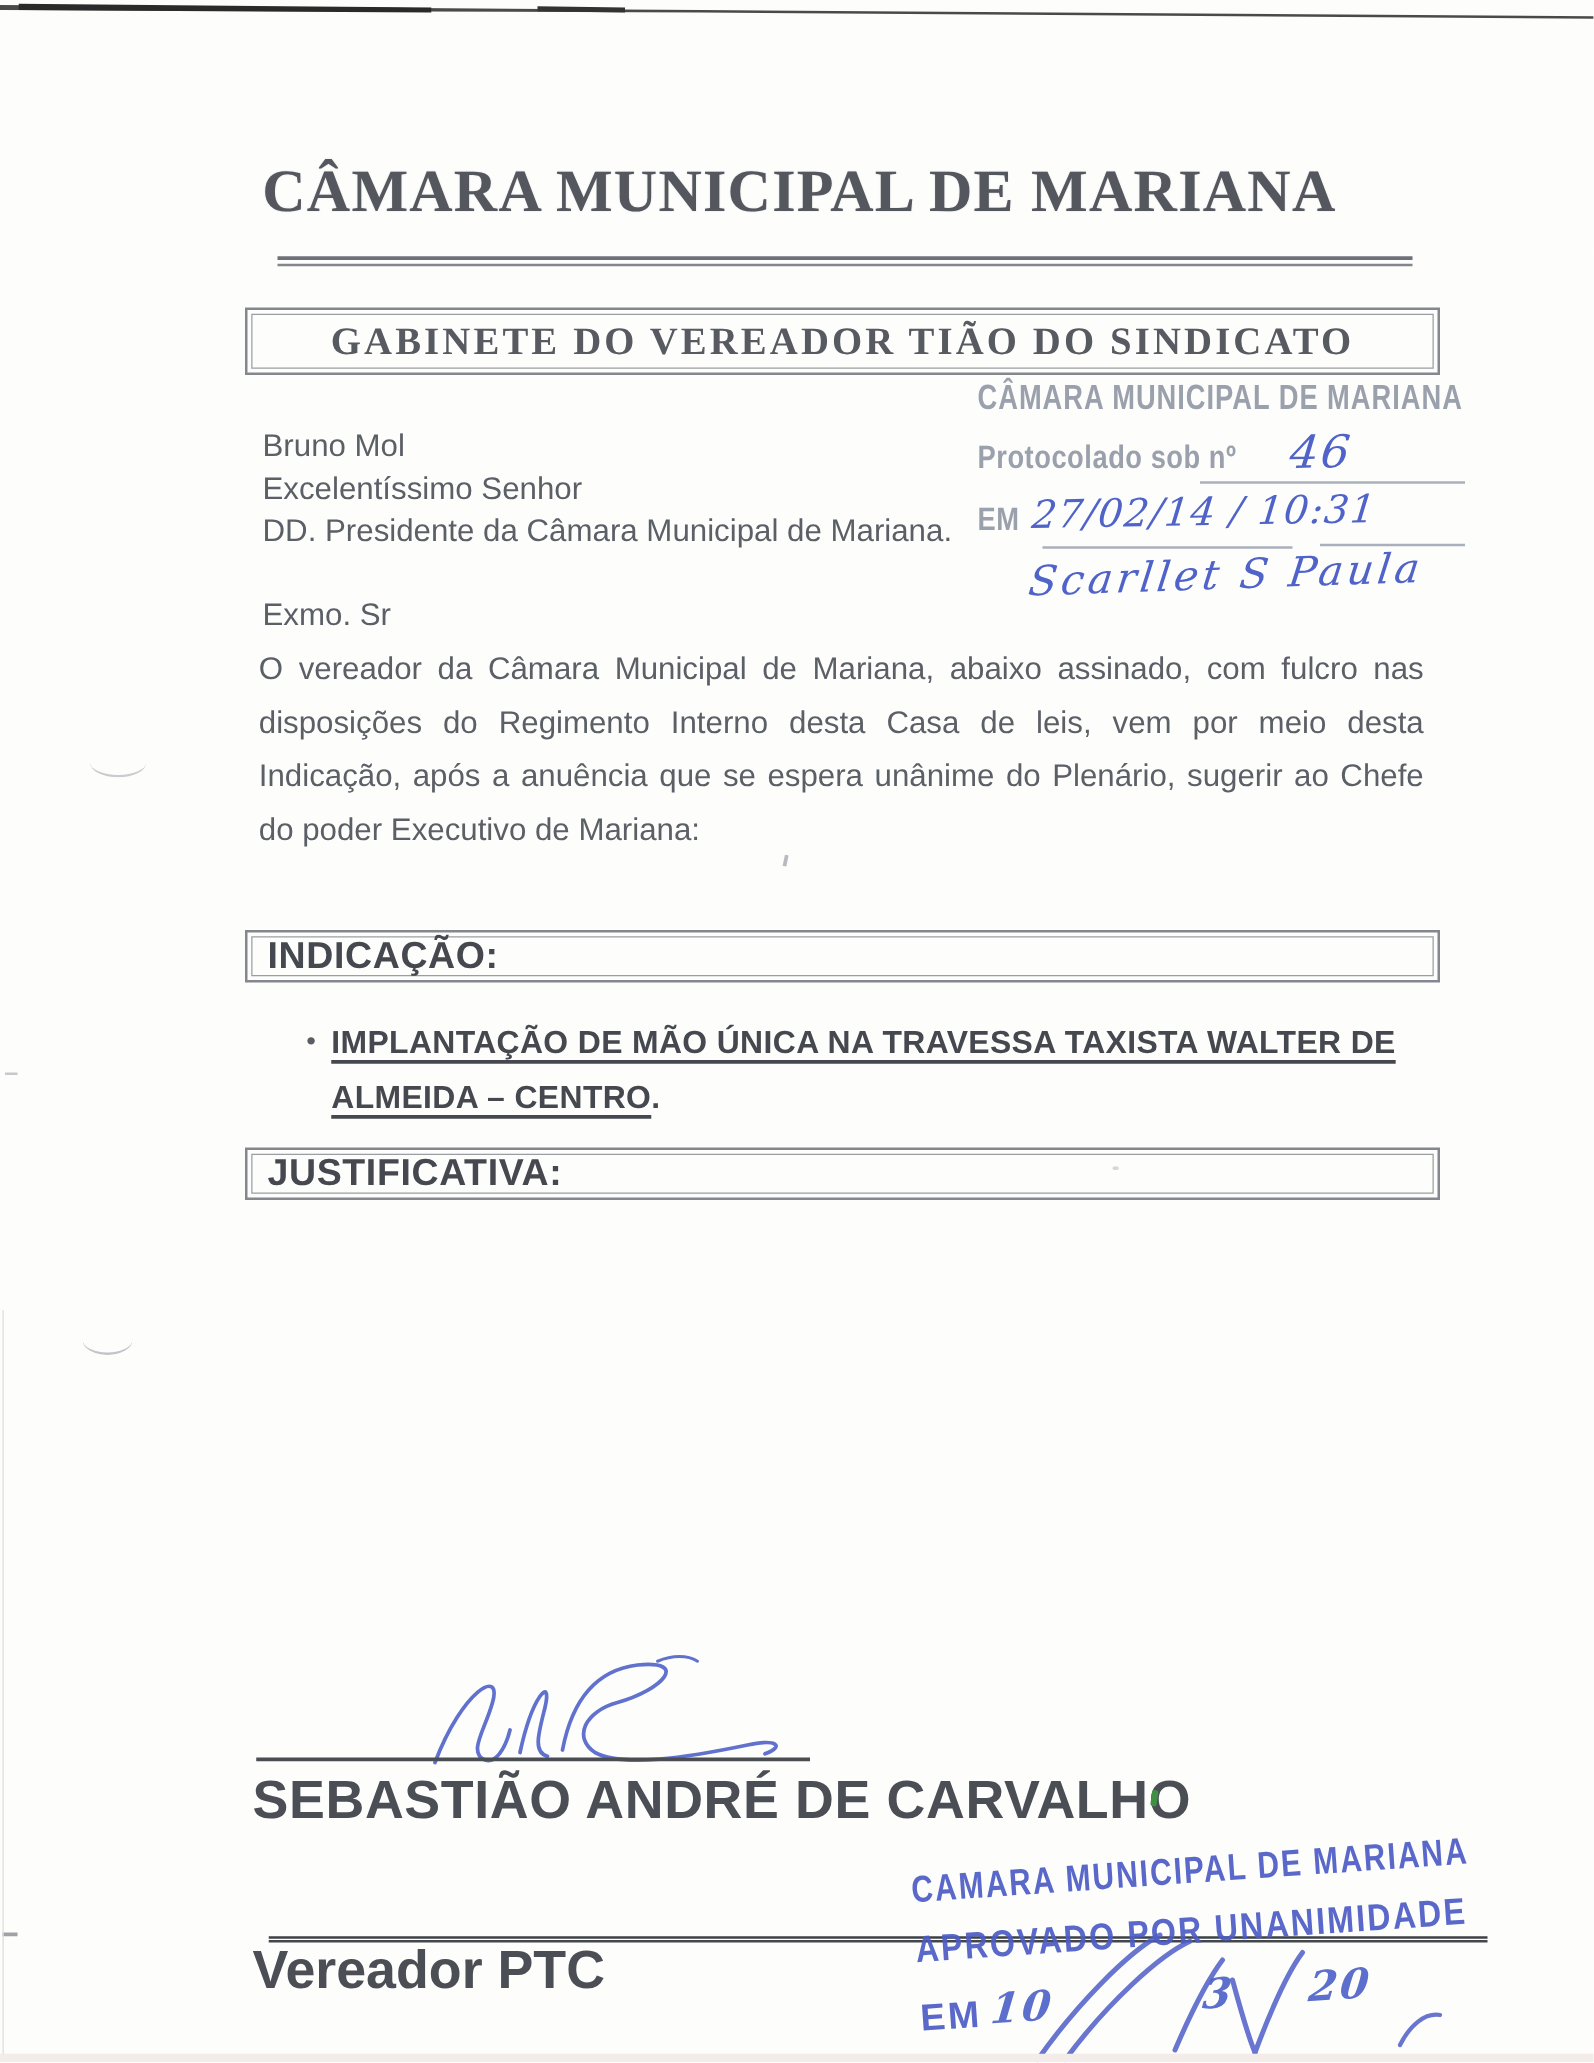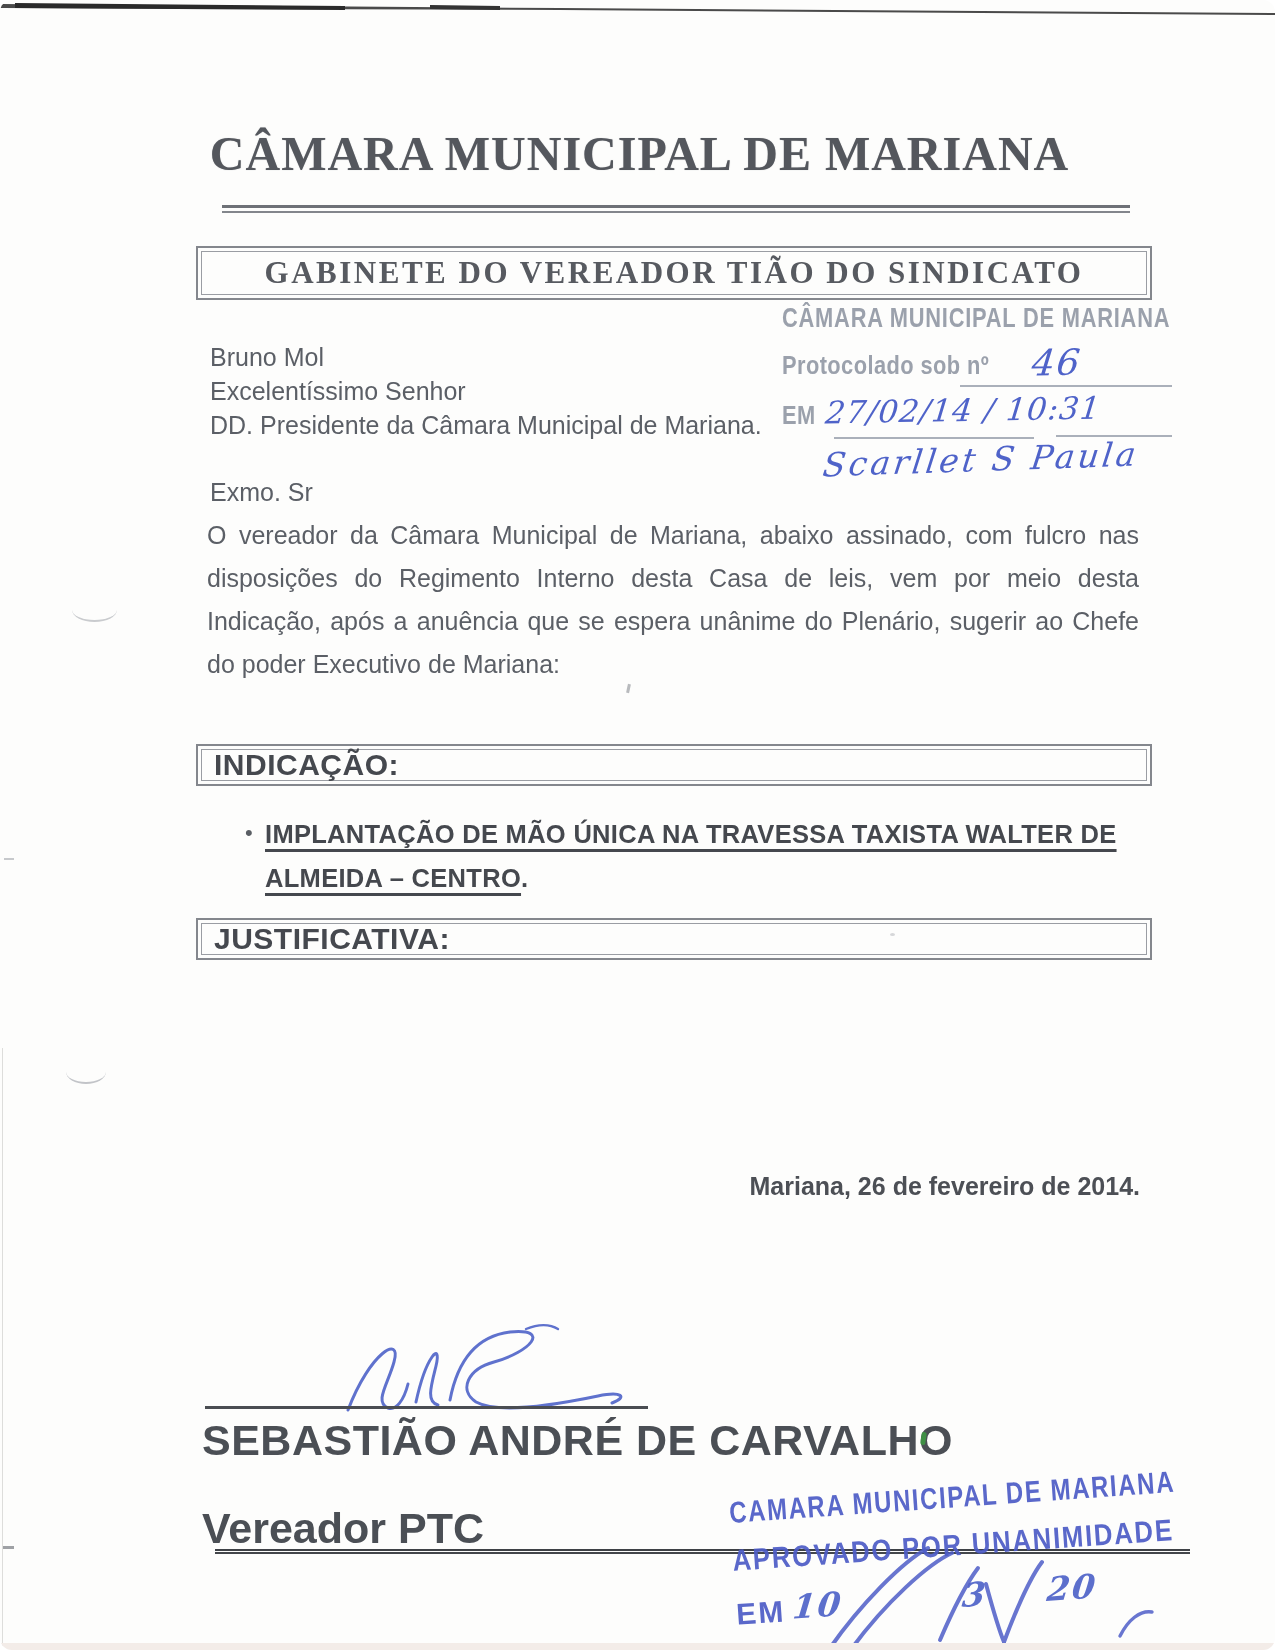--- a/index.html
+++ b/index.html
@@ -6,21 +6,21 @@
     --body-ink:#5b5f66;
     --head-ink:#45484e;
     --blue-ink:#4f63c9;
     --stamp-gray:#9ba1ac;
     --stamp-blue:#4d5cc6;
   }
   html,body{margin:0;padding:0;background:#ffffff;}
   .page{
     position:relative;width:1275px;height:1650px;margin:0 auto;
     background:#fdfdfc;overflow:hidden;
-    font-family:"Liberation Sans",sans-serif;color:var(--body-ink);border-radius:12px;
+    font-family:"Liberation Sans",sans-serif;color:var(--body-ink);
   }
   .abs{position:absolute;}
 
   
   .doc-title{
     left:82px;top:126px;width:1115px;text-align:center;
     font-family:"Liberation Serif",serif;font-weight:bold;
     font-size:48px;letter-spacing:1px;color:#54575d;
     text-shadow:0 0 1px rgba(84,87,93,.35);
   }
@@ -78,21 +78,21 @@
     line-height:44px;color:var(--head-ink);letter-spacing:0.3px;
   }
   .bullet-text .u{text-decoration:underline;text-decoration-thickness:2.5px;text-underline-offset:6px;}
 
   .dateline{left:740px;top:1172px;width:400px;text-align:right;font-size:25px;font-weight:bold;color:#4c4f55;}
 
   
   .sig-svg{left:330px;top:1322px;}
   .sig-rule{left:205px;top:1406px;width:443px;height:3px;background:#4a4d52;}
   .sig-name{left:202px;top:1416px;font-size:43px;font-weight:bold;color:#4b4f55;letter-spacing:0.5px;white-space:nowrap;}
-  .sig-role{left:202px;top:1504px;font-size:43px;font-weight:bold;color:#4b4f55;}
+  .sig-role{left:202px;top:1552px;font-size:43px;font-weight:bold;color:#4b4f55;}
 
   .bottom-rule{left:215px;top:1549px;width:975px;height:5px;border-top:2px solid #3e4146;border-bottom:2px solid #43464b;box-sizing:border-box;}
 
   
   .stamp-approve{
     left:728px;top:1496px;width:500px;height:170px;
     transform:rotate(-4deg);transform-origin:left top;color:var(--stamp-blue);opacity:.92;
   }
   .approve-line{display:block;font-weight:bold;white-space:nowrap;}
   .approve-org{transform:scaleX(0.80);transform-origin:left center;font-size:30px;letter-spacing:2px;}
@@ -172,21 +172,20 @@
     <span class="bullet-dot">•</span>
     <div class="bullet-text"><span class="u">IMPLANTAÇÃO DE MÃO ÚNICA NA TRAVESSA TAXISTA WALTER DE ALMEIDA – CENTRO</span><span>.</span></div>
   </div>
 
   <div class="abs box heading-box justificativa-box">
     <div class="box-inner">
       <span class="heading-text">JUSTIFICATIVA:</span>
     </div>
   </div>
 
-  <div class="abs dateline">Mariana, 26 de fevereiro de 2014.</div>
 
   <svg class="abs sig-svg" width="340" height="95" viewBox="0 0 340 95">
     <g fill="none" stroke="#4f63c9" stroke-width="3" stroke-linecap="round" opacity="0.9">
       <path d="M18,88 C40,30 72,12 64,40 C58,62 44,80 58,86 C66,89 74,78 78,62"></path>
       <path d="M86,80 C96,34 112,18 106,44 C101,64 96,80 108,83"></path>
       <path d="M120,78 C128,36 148,14 180,10 C222,6 200,30 164,40 C138,47 128,68 146,80 C168,92 220,84 268,74 C292,69 298,75 282,81"></path>
       <path d="M196,7 C208,2 220,2 228,7" stroke-width="2.4"></path>
     </g>
   </svg>
   <div class="abs sig-rule"></div>

